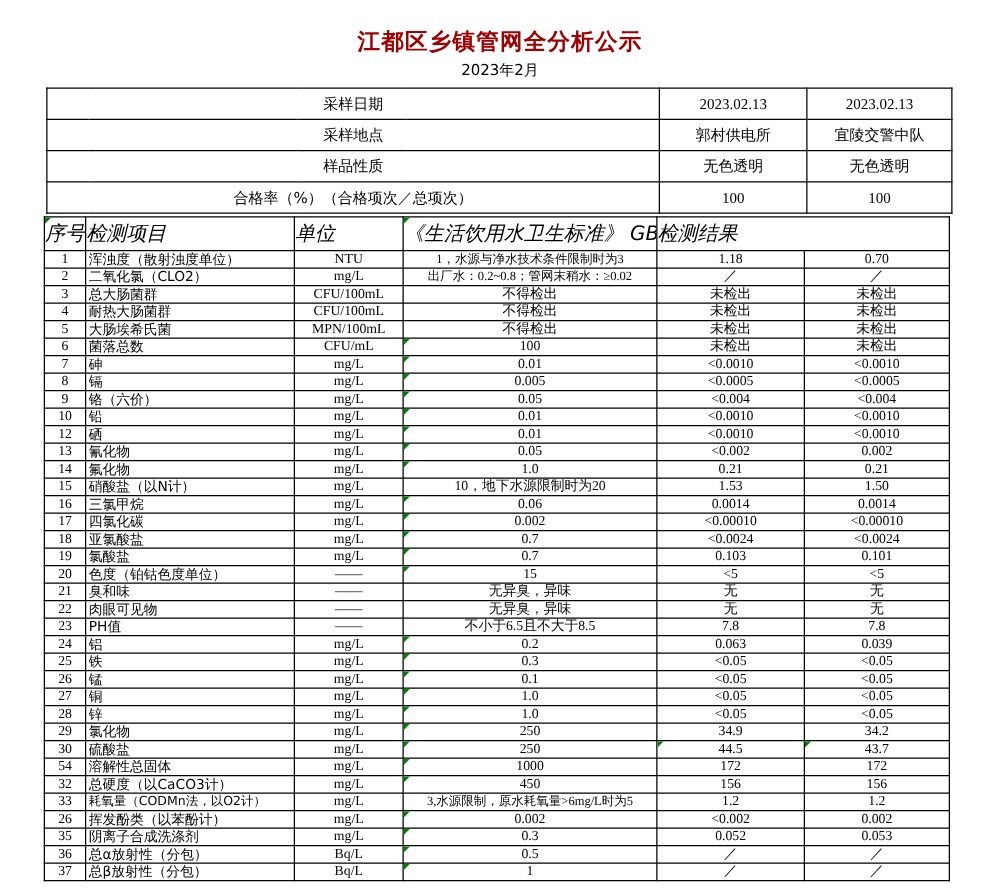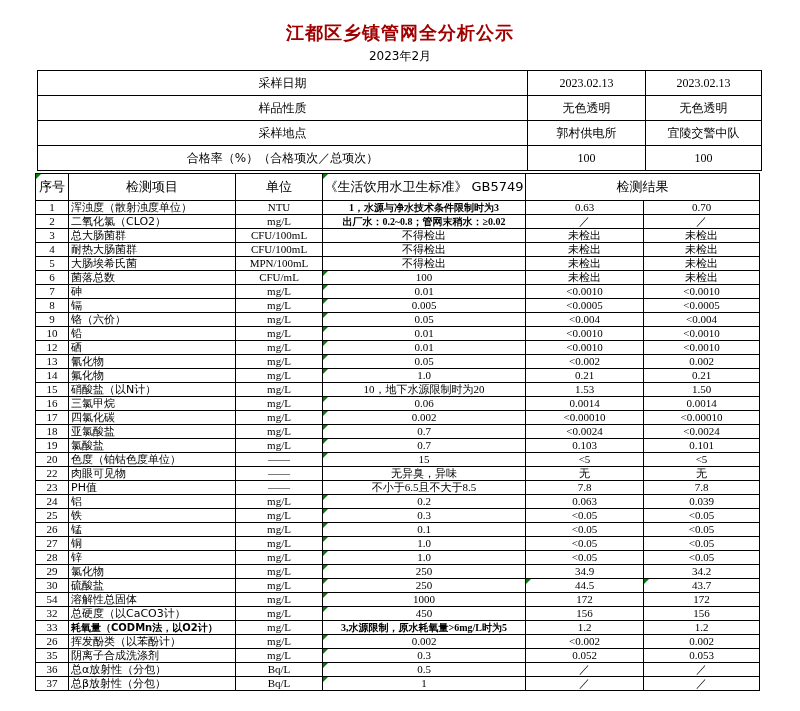--- a/index.html
+++ b/index.html
@@ -26,29 +26,30 @@
     font-weight:normal;
   }
   
   .info{width:724px;margin-left:37px;}
   .info td{height:24px;font-size:12px;text-align:center;vertical-align:middle;}
   .info .lbl{font-family:"DejaVu Sans","Liberation Sans",sans-serif;}
   .info{margin-bottom:2px;}
   
   .main{width:724px;}
   .main th{
-    height:26px;font-size:13px;text-align:center;vertical-align:middle;
+    height:26px;font-size:16px;text-align:left;vertical-align:middle;
     font-family:"DejaVu Sans","Liberation Sans",sans-serif;
+    font-style:italic;
   }
   .main td{
     height:13px;font-size:11px;line-height:13px;
     text-align:center;vertical-align:bottom;
   }
   .main td.item{text-align:left;padding-left:2px;font-family:"DejaVu Sans","Liberation Sans",sans-serif;}
-  .main td.small, .main th.small{font-size:10px;font-weight:bold;}
+  .main td.small, .main th.small{font-size:10px;}
   .flag{
     position:absolute;top:0;left:0;width:0;height:0;
     border-top:5px solid var(--flag-color,#008000);
     border-right:5px solid transparent;
   }
   .c-no{width:33px;}.c-item{width:167px;}.c-unit{width:87px;}
   .c-std{width:203px;}.c-r1{width:118px;}.c-r2{width:116px;}
 </style>
 </head>
 <body>
@@ -66,28 +67,28 @@
         <col class="c-r1">
         <col class="c-r2">
     </colgroup>
     <tbody id="info-body">
         <tr>
           <td class="lbl" colspan="4">采样日期</td>
           <td>2023.02.13</td>
           <td>2023.02.13</td>
         </tr>
         <tr>
+          <td class="lbl" colspan="4">采样地点</td>
+          <td>郭村供电所</td>
+          <td>宜陵交警中队</td>
+        </tr>
+        <tr>
           <td class="lbl" colspan="4">样品性质</td>
           <td>无色透明</td>
           <td>无色透明</td>
-        </tr>
-        <tr>
-          <td class="lbl" colspan="4">采样地点</td>
-          <td>郭村供电所</td>
-          <td>宜陵交警中队</td>
         </tr>
         <tr>
           <td class="lbl" colspan="4">合格率（%）（合格项次／总项次）</td>
           <td>100</td>
           <td>100</td>
         </tr>
       </tbody>
   </table>
 
   <table class="main">
@@ -107,21 +108,21 @@
         <th id="th-std">《生活饮用水卫生标准》 GB5749<span class="flag"></span></th>
         <th colspan="2">检测结果</th>
       </tr>
     </thead>
     <tbody id="main-body">
         <tr>
           <td>1</td>
           <td class="item">浑浊度（散射浊度单位）</td>
           <td>NTU</td>
           <td class="small">1，水源与净水技术条件限制时为3</td>
-          <td>0.63</td>
+          <td>1.18</td>
           <td>0.70</td>
         </tr>
         <tr>
           <td>2</td>
           <td class="item">二氧化氯（CLO2）</td>
           <td>mg/L</td>
           <td class="small">出厂水：0.2~0.8；管网末稍水：≥0.02</td>
           <td>／</td>
           <td>／</td>
         </tr>
@@ -255,20 +256,28 @@
         </tr>
         <tr>
           <td>20</td>
           <td class="item">色度（铂钴色度单位）</td>
           <td>——</td>
           <td>15<span class="flag"></span></td>
           <td>&lt;5</td>
           <td>&lt;5</td>
         </tr>
         <tr>
+          <td>21</td>
+          <td class="item">臭和味</td>
+          <td>——</td>
+          <td>无异臭，异味</td>
+          <td>无</td>
+          <td>无</td>
+        </tr>
+        <tr>
           <td>22</td>
           <td class="item">肉眼可见物</td>
           <td>——</td>
           <td>无异臭，异味</td>
           <td>无</td>
           <td>无</td>
         </tr>
         <tr>
           <td>23</td>
           <td class="item">PH值</td>

